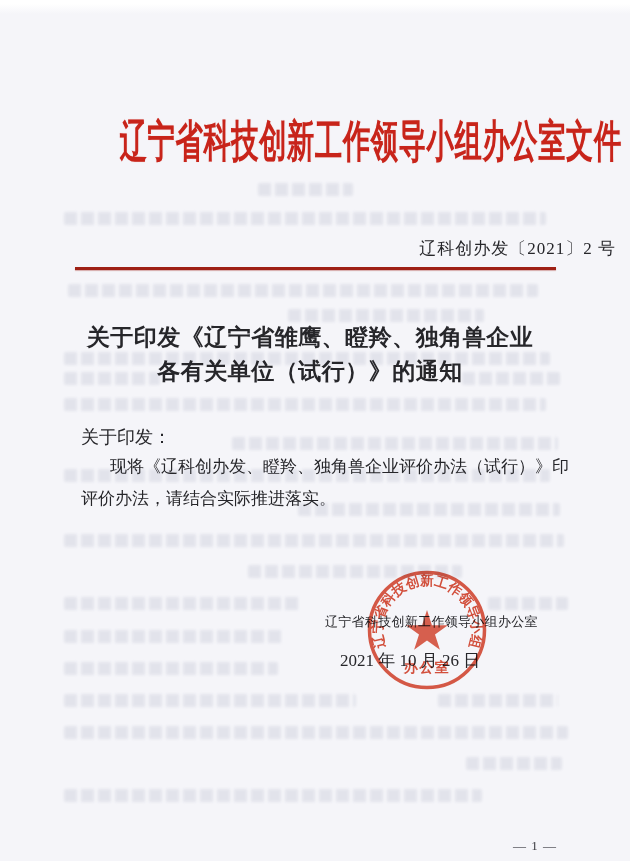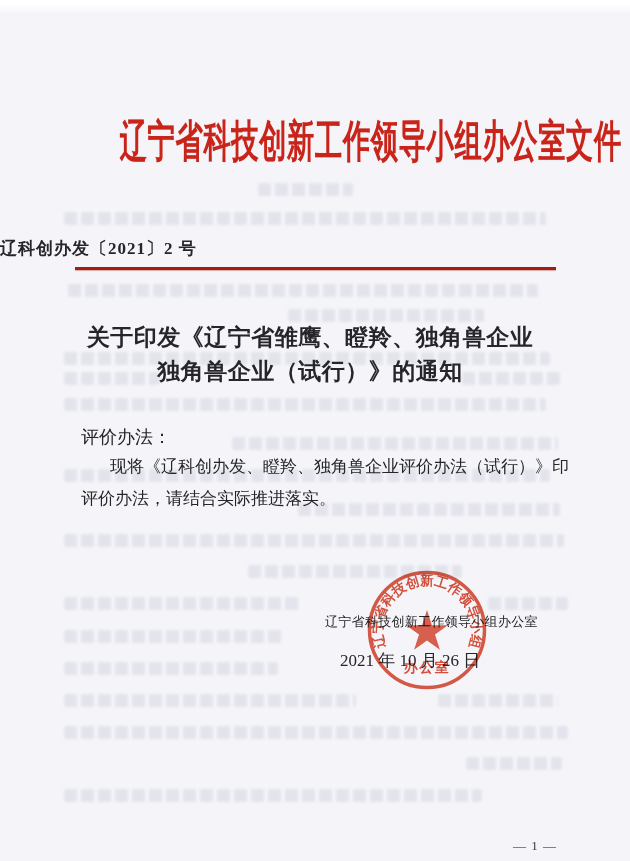--- a/index.html
+++ b/index.html
@@ -40,24 +40,23 @@
     color: var(--header-red);
     white-space: nowrap;
     transform: scaleX(0.62);
     transform-origin: 315px 0;
     letter-spacing: 1px;
     text-shadow: 0 0 1px rgba(200,36,26,.4);
   }
   .doc-number {
     position: absolute;
     top: 237px; left: 0; width: 616px;
-    text-align: left;
+    text-align: right;
     font-size: 17px;
     letter-spacing: 1px;
-    font-weight: bold;
   }
   .red-line {
     position: absolute;
     top: 267px; left: 75px; width: 481px; height: 3px;
     background: var(--divider-red);
     box-shadow: 0 1px 1px rgba(158,32,21,.35);
   }
   .doc-title {
     position: absolute;
     top: 321px; left: 0; width: 620px;
@@ -144,24 +143,24 @@
     </div>
 
   <div class="red-header">辽宁省科技创新工作领导小组办公室文件</div>
 
   <div class="doc-number">辽科创办发〔2021〕2 号</div>
 
   <div class="red-line"></div>
 
   <div class="doc-title">
     <div>关于印发《辽宁省雏鹰、瞪羚、独角兽企业</div>
-    <div>独角兽企业（试行）》的通知</div>
+    <div>各有关单位（试行）》的通知</div>
   </div>
 
-  <div class="salutation">评价办法：</div>
+  <div class="salutation">关于印发：</div>
 
   <div class="body-line1">现将《辽科创办发、瞪羚、独角兽企业评价办法（试行）》印</div>
 
   <div class="body-line2">评价办法，请结合实际推进落实。</div>
 
   <div class="signature">辽宁省科技创新工作领导小组办公室</div>
 
   <div class="date">2021 年 10 月 26 日</div>
 
   <svg class="seal" viewBox="0 0 120 120" xmlns="http://www.w3.org/2000/svg">

